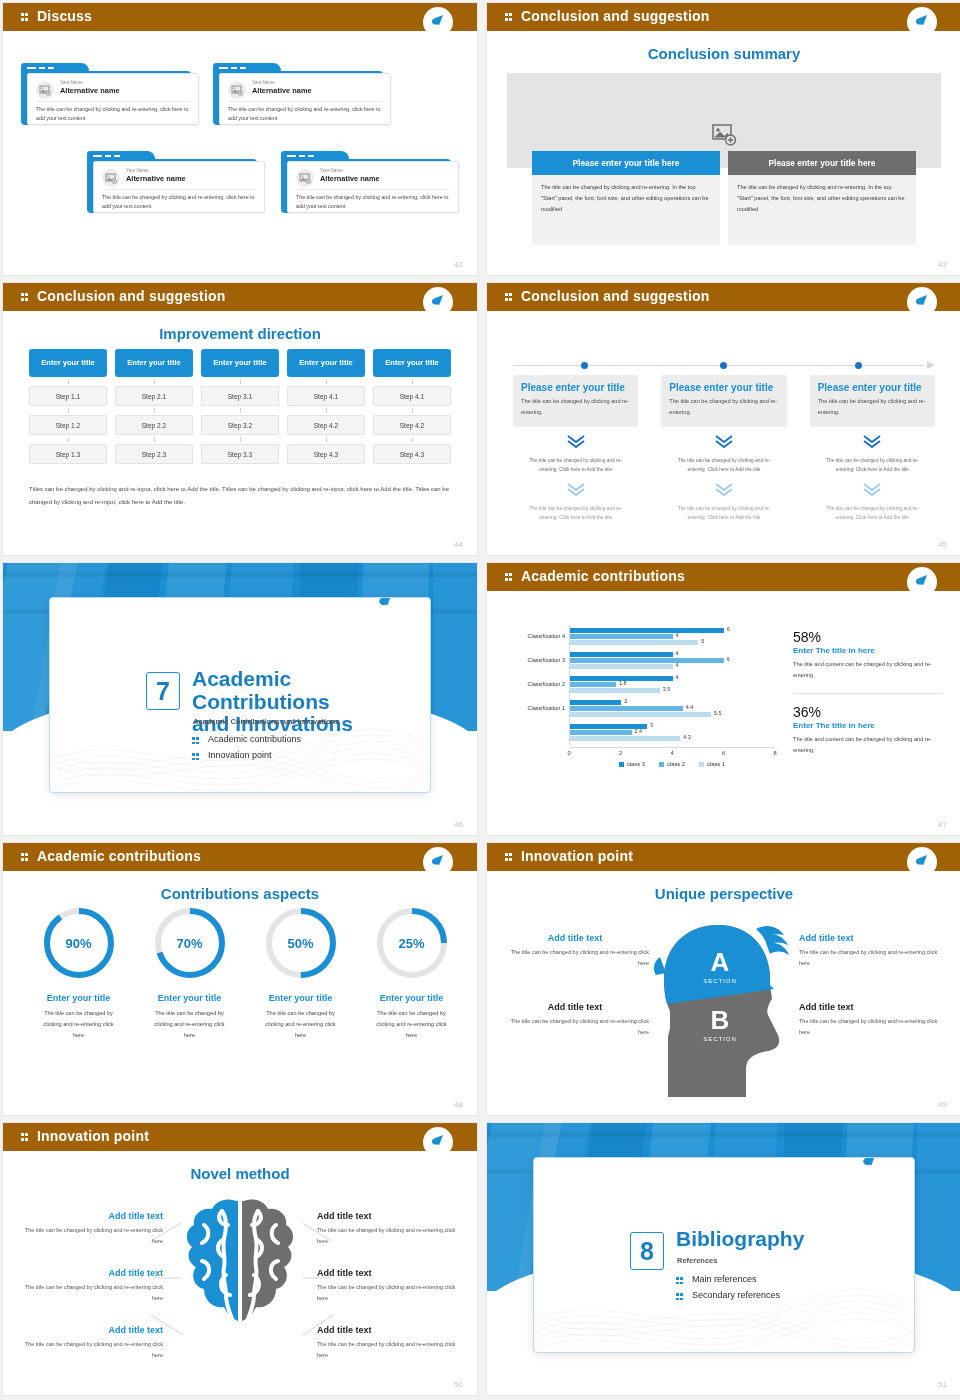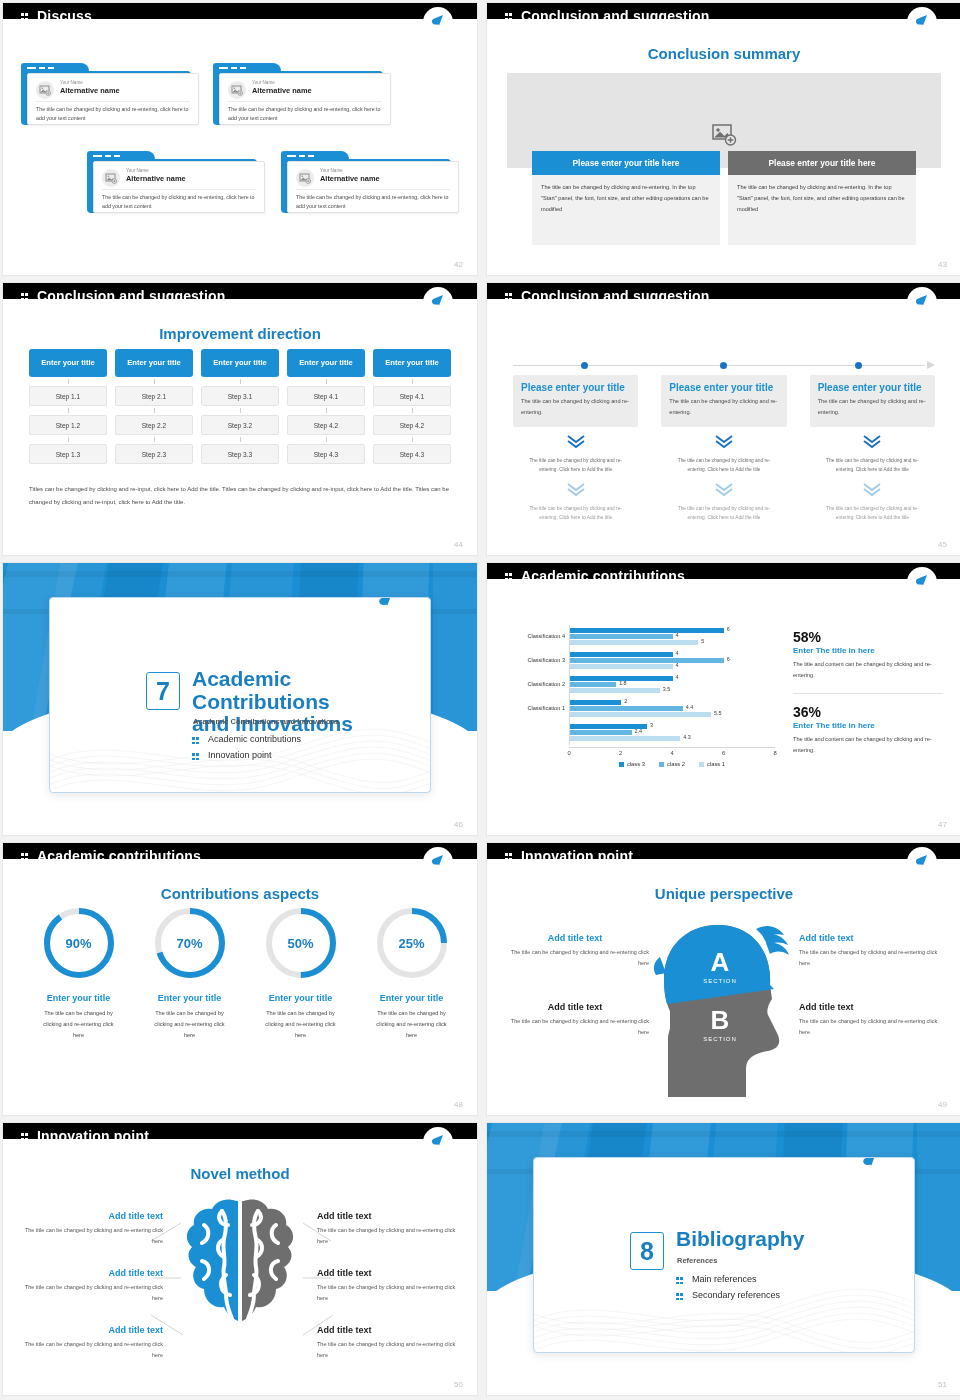--- a/index.html
+++ b/index.html
@@ -21,22 +21,22 @@
   }
   .slide {
     position: relative;
     background: #ffffff;
     overflow: hidden;
     border: 1px solid #e8e8e8;
   }
 
   
   .hdr {
-    position: absolute; left: 0; top: 0; right: 0; height: 16px;
-    background: #000000;
+    position: absolute; left: 0; top: 0; right: 0; height: 28px;
+    background: #a16207;
     text-decoration: underline;
   }
   .hdr-title {
     position: absolute; left: 34px; top: 5px;
     color: #ffffff; font-size: 14px; font-weight: bold;
     letter-spacing: .2px;
   }
   .hdr-dots {
     position: absolute; left: 18px; top: 10px;
     width: 8px; height: 11px;
@@ -184,21 +184,21 @@
   .bar.c3 { background:#1a8fd4; }
   .bar.c2 { background:#64b6e2; }
   .bar.c1 { background:#bcdcf0; }
   .blabel { position:absolute; font-size:5.4px; color:#3a3a3a; }
   .xaxis { position:absolute; left:68px; right:8px; top:122px; height:12px; border-top:1px solid #d8d8d8; }
   .xaxis span { position:absolute; top:2px; font-size:5.8px; color:#444; transform:translateX(-50%); }
   .legend { position:absolute; left:68px; right:8px; top:136px; display:flex; justify-content:center; gap:14px; }
   .legend div { font-size:5.8px; color:#333; display:flex; align-items:center; gap:3px; }
   .legend .sw { width:5px; height:5px; display:inline-block; }
   .side { position:absolute; right:18px; top:66px; width:150px; }
-  .side .pct { font-size:14px; font-weight:bold; color:#111; }
+  .side .pct { font-size:14px; font-weight:normal; color:#111; }
   .side .st { font-size:8px; font-weight:bold; color:#1a8fd4; margin:1px 0 4px; }
   .side .sp { font-size:5.6px; color:#444; line-height:1.95; }
   .side hr { border:0; border-top:1px solid #e0e0e0; margin:12px 0 10px; }
 
   
   .donuts { position:absolute; left:20px; right:10px; top:62px; display:flex; }
   .dcol { flex:1; text-align:center; }
   .dring { position:relative; width:76px; height:76px; margin:0 auto; }
   .dring .val {
     position:absolute; inset:0; display:flex; align-items:center; justify-content:center;

